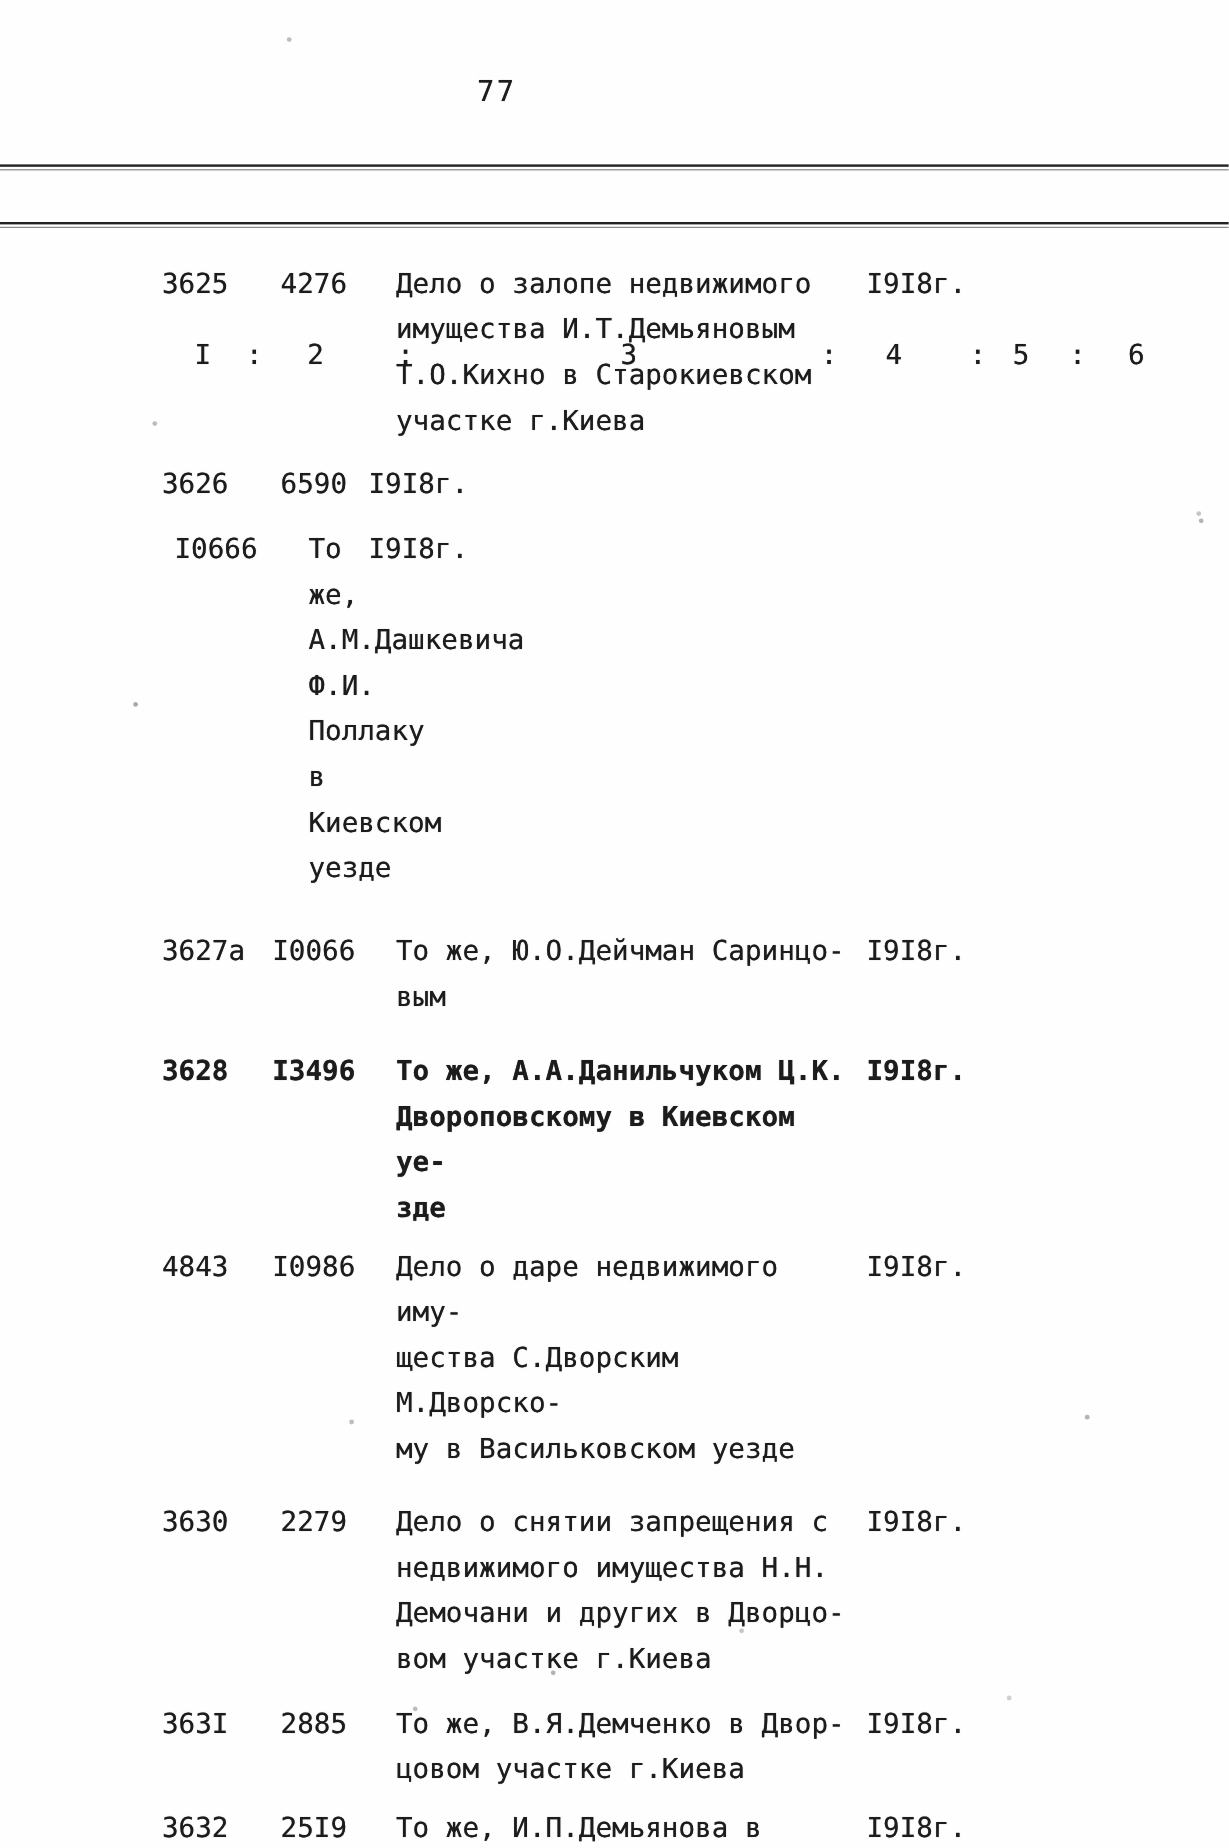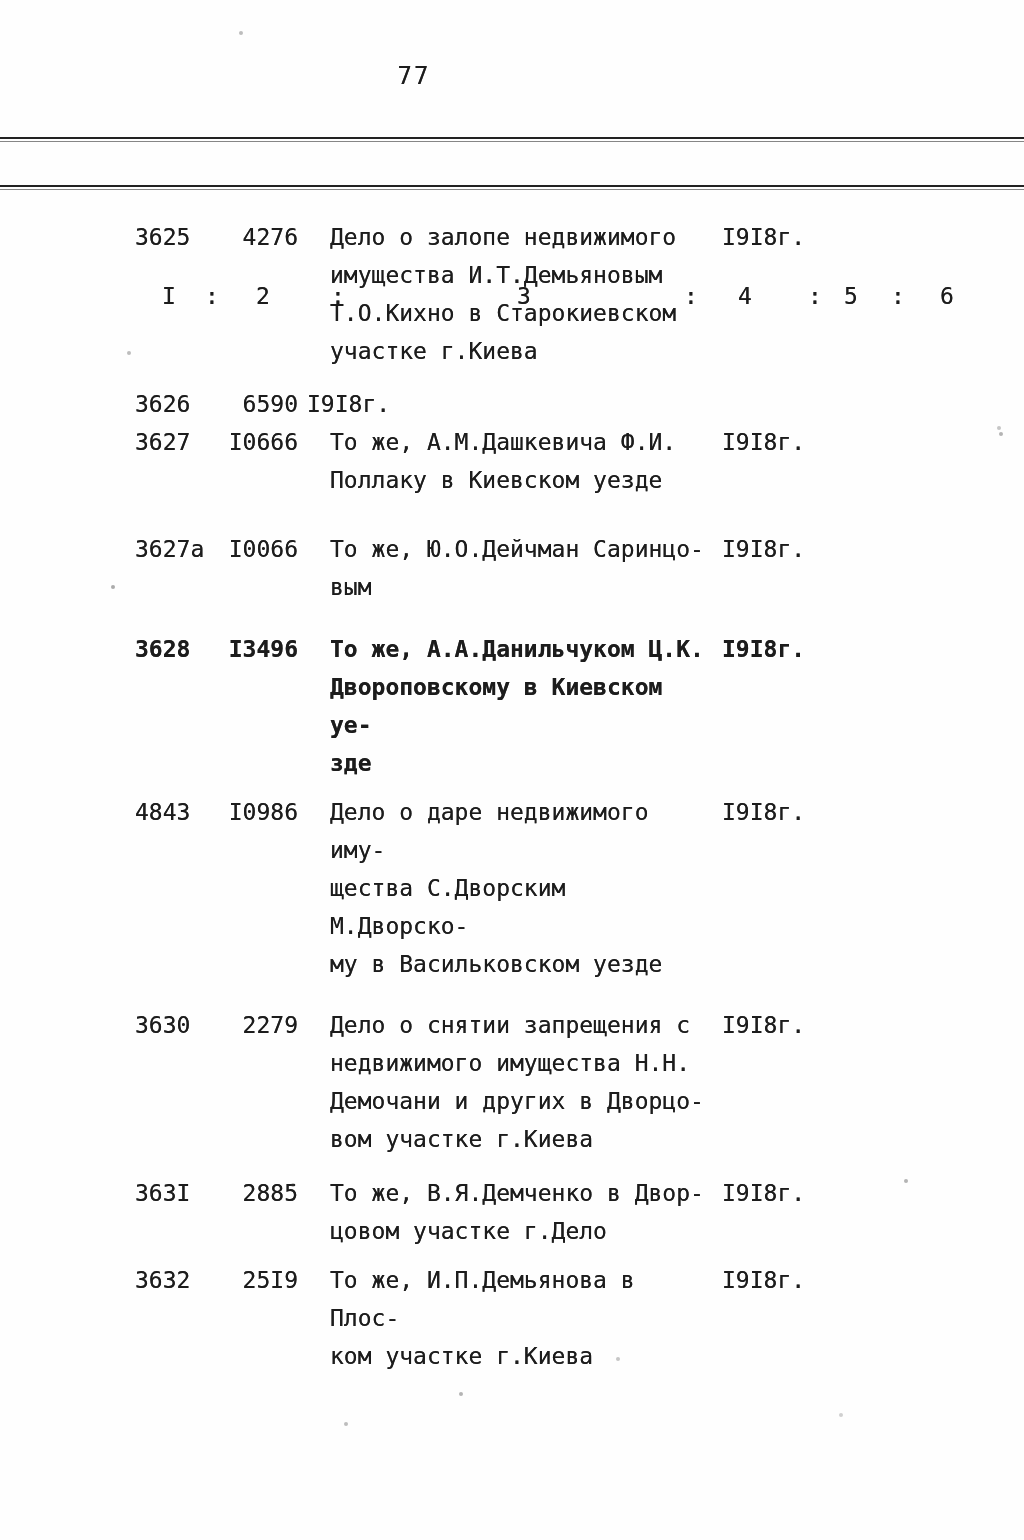--- a/index.html
+++ b/index.html
@@ -38,21 +38,21 @@
   .entries { position: absolute; top: 218px; left: 0; right: 0; }
   .entry {
     display: grid;
     grid-template-columns: 90px 73px 415px auto;
     padding-left: 135px;
     font-size: 23px;
     line-height: 38px;
     text-shadow: 0 0 0.6px rgba(25,25,25,.78);
   }
   .entry .c1 { text-align: left; }
-  .entry .c2 { text-align: right; }
+  .entry .c2 { text-align: center; }
   .entry .c3 { padding-left: 32px; white-space: pre-line; }
   .entry .c4 { padding-left: 9px; white-space: nowrap; }
 
   
   .speckles {
     position: absolute; top: 0; left: 0; width: 2px; height: 2px;
     background: transparent; border-radius: 50%;
     box-shadow:
       240px 32px 0 1px rgba(70,70,70,.35),
       1000px 433px 0 1px rgba(70,70,70,.4),
@@ -97,28 +97,27 @@
     <div class="entry" style="margin-bottom:15px;">
       <div class="c1">3625</div>
       <div class="c2">4276</div>
       <div class="c3">Дело о залопе недвижимого
 имущества И.Т.Демьяновым
 Т.О.Кихно в Старокиевском
 участке г.Киева</div>
       <div class="c4">I9I8г.</div>
     </div>
 
-    <div class="entry" style="margin-bottom:0;">
+    <div class="entry" style="margin-bottom:16px;">
       <div class="c1">3626</div>
       <div class="c2">6590</div>
       <div class="c4">I9I8г.</div>
     </div>
 
     <div class="entry" style="margin-bottom:31px;">
-      <div class="c1">3627</div>
       <div class="c2">I0666</div>
       <div class="c3">То же, А.М.Дашкевича Ф.И.
 Поллаку в Киевском уезде</div>
       <div class="c4">I9I8г.</div>
     </div>
 
     <div class="entry" style="margin-bottom:24px;">
       <div class="c1">3627а</div>
       <div class="c2">I0066</div>
       <div class="c3">То же, Ю.О.Дейчман Саринцо-
@@ -151,21 +150,21 @@
 недвижимого имущества Н.Н.
 Демочани и других в Дворцо-
 вом участке г.Киева</div>
       <div class="c4">I9I8г.</div>
     </div>
 
     <div class="entry" style="margin-bottom:11px;">
       <div class="c1">363I</div>
       <div class="c2">2885</div>
       <div class="c3">То же, В.Я.Демченко в Двор-
-цовом участке г.Дело</div>
+цовом участке г.Киева</div>
       <div class="c4">I9I8г.</div>
     </div>
 
     <div class="entry">
       <div class="c1">3632</div>
       <div class="c2">25I9</div>
       <div class="c3">То же, И.П.Демьянова в Плос-
 ком участке г.Киева</div>
       <div class="c4">I9I8г.</div>
     </div>

